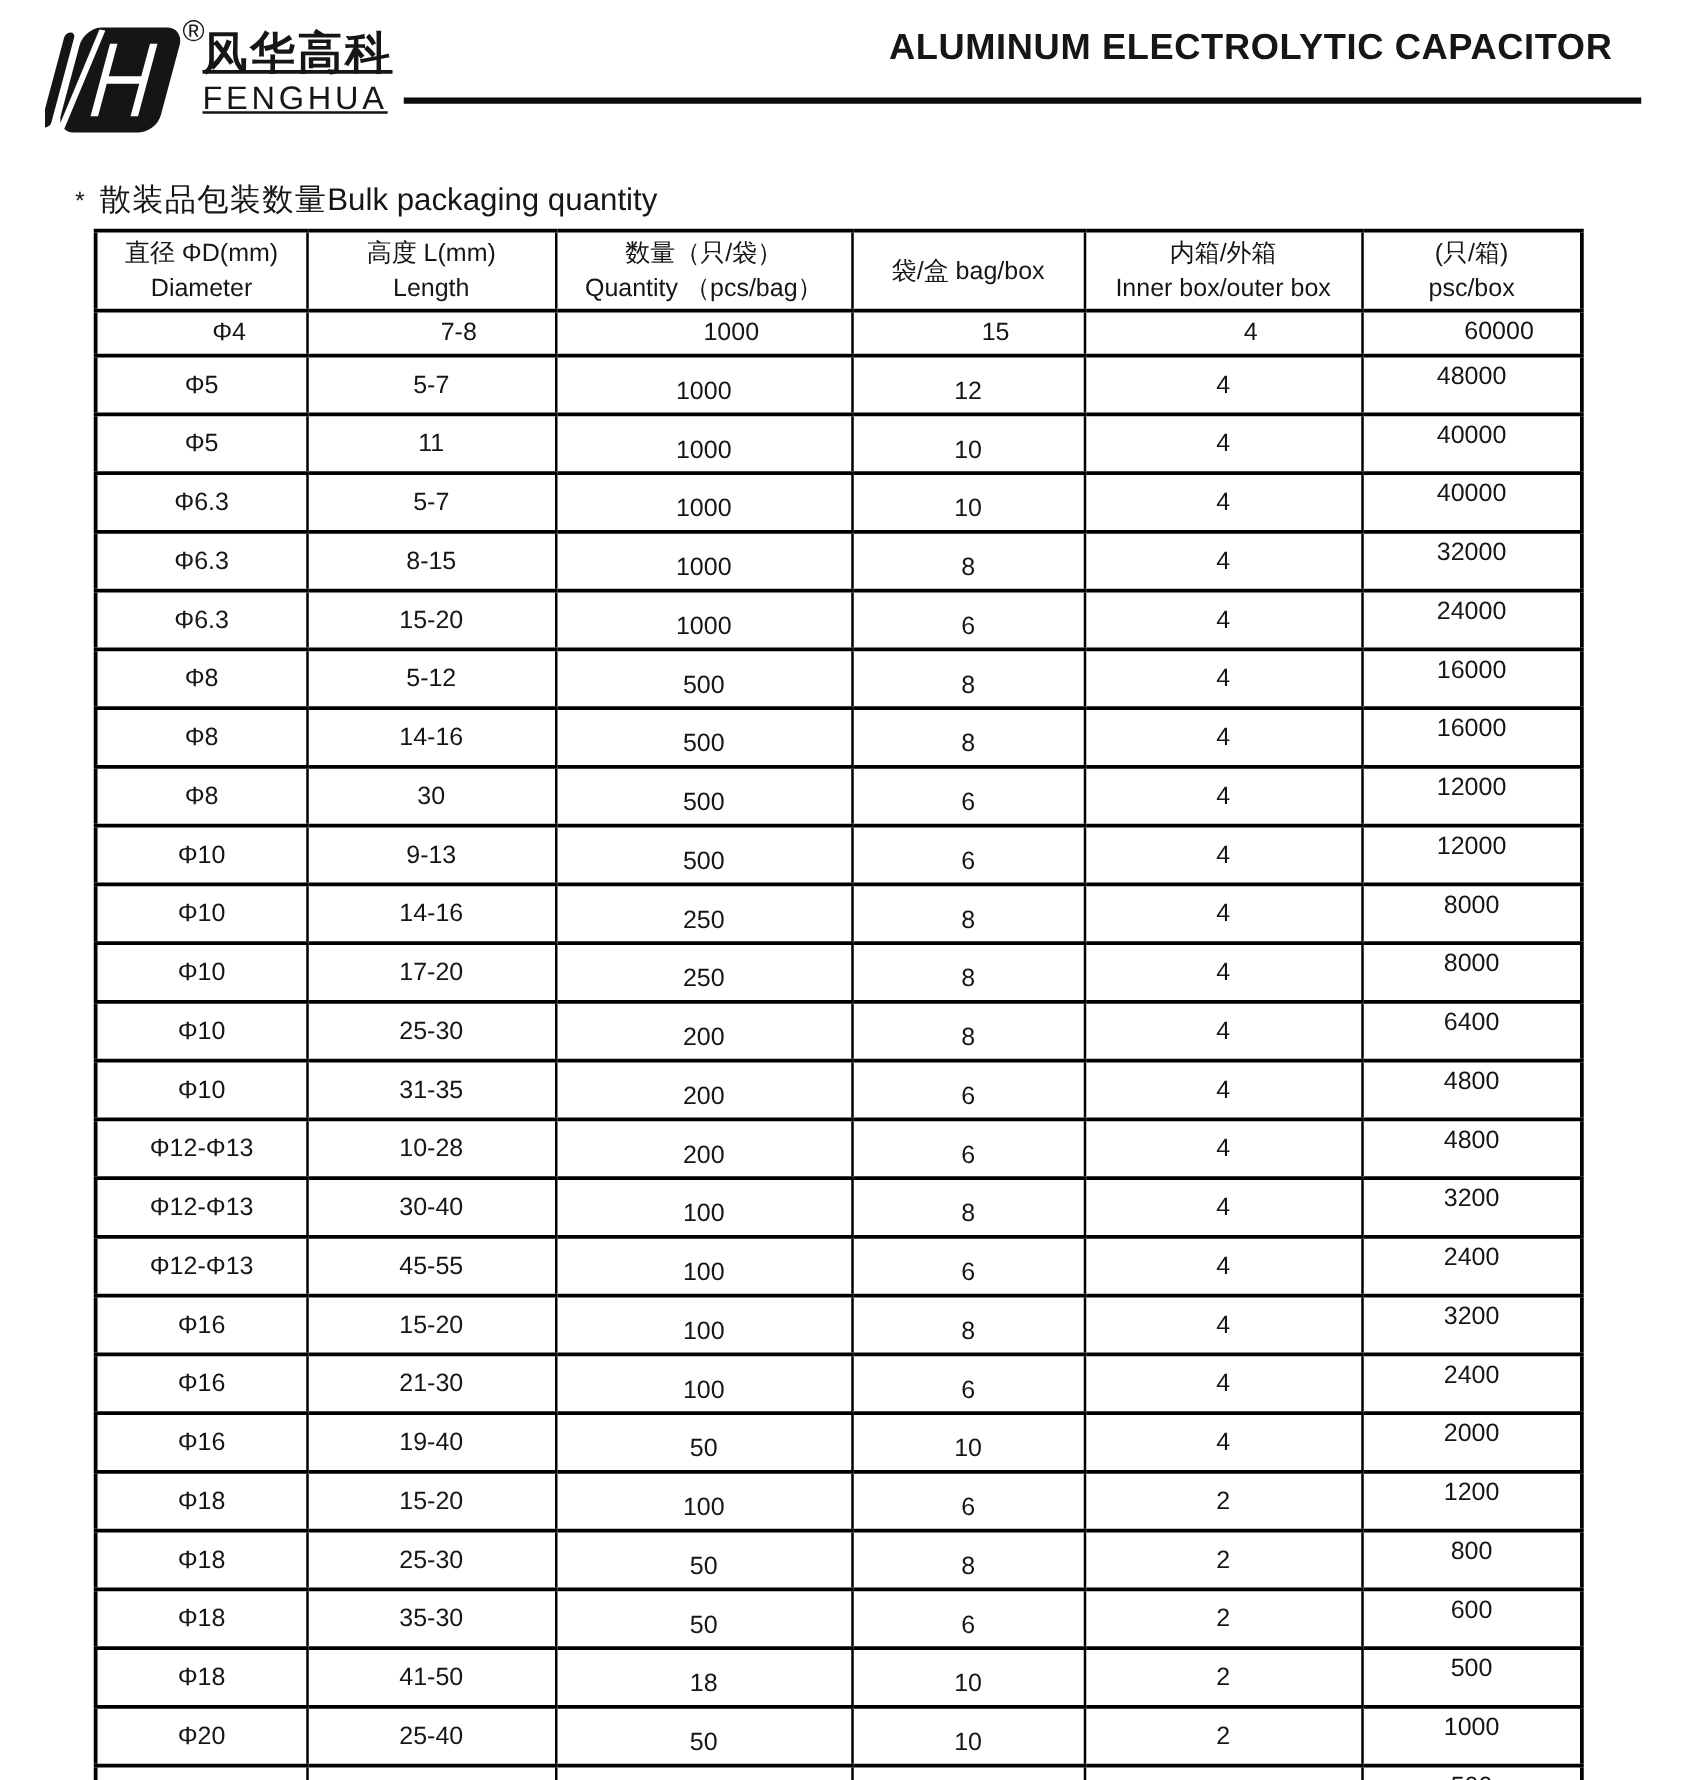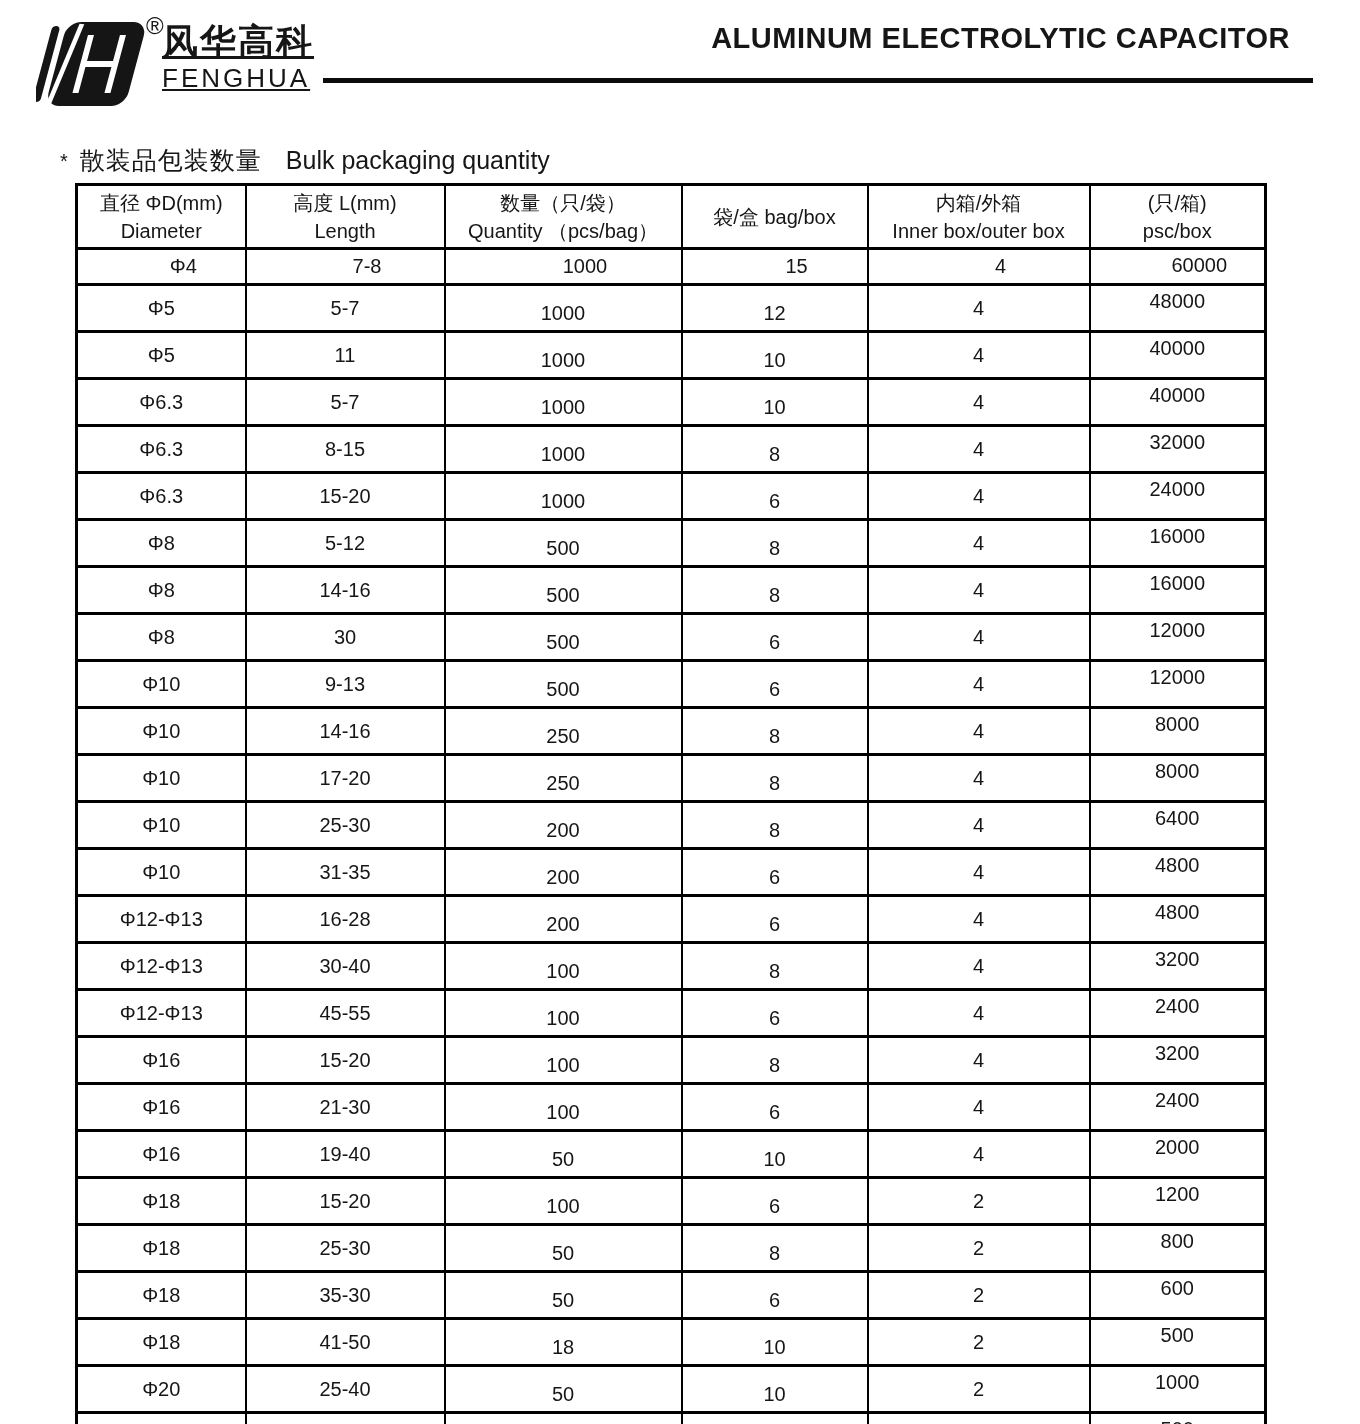--- a/index.html
+++ b/index.html
@@ -30,21 +30,21 @@
   }
 
   
   .section-heading {
     position:absolute; top:146px; left:60px;
     display:flex; align-items:flex-start;
     font-size:25px; line-height:28px; white-space:nowrap;
   }
   .star { font-size:20px; margin:1px 12px 0 0; }
   .heading-cn { letter-spacing:1px; }
-  .heading-en { margin-left:24px; }
+  .heading-en { }
 
   
   table.pack {
     position:absolute; left:75px; top:183px;
     border-collapse:collapse; table-layout:fixed;
     border:3px solid #000;
   }
   .pack th, .pack td {
     border:2px solid #000;
     border-top-width:3px; border-bottom-width:3px;
@@ -234,21 +234,21 @@
         <tr>
           <td>Φ10</td>
           <td>31-35</td>
           <td>200</td>
           <td>6</td>
           <td>4</td>
           <td>4800</td>
         </tr>
         <tr>
           <td>Φ12-Φ13</td>
-          <td>16-28</td>
+          <td>10-28</td>
           <td>200</td>
           <td>6</td>
           <td>4</td>
           <td>4800</td>
         </tr>
         <tr>
           <td>Φ12-Φ13</td>
           <td>30-40</td>
           <td>100</td>
           <td>8</td>

